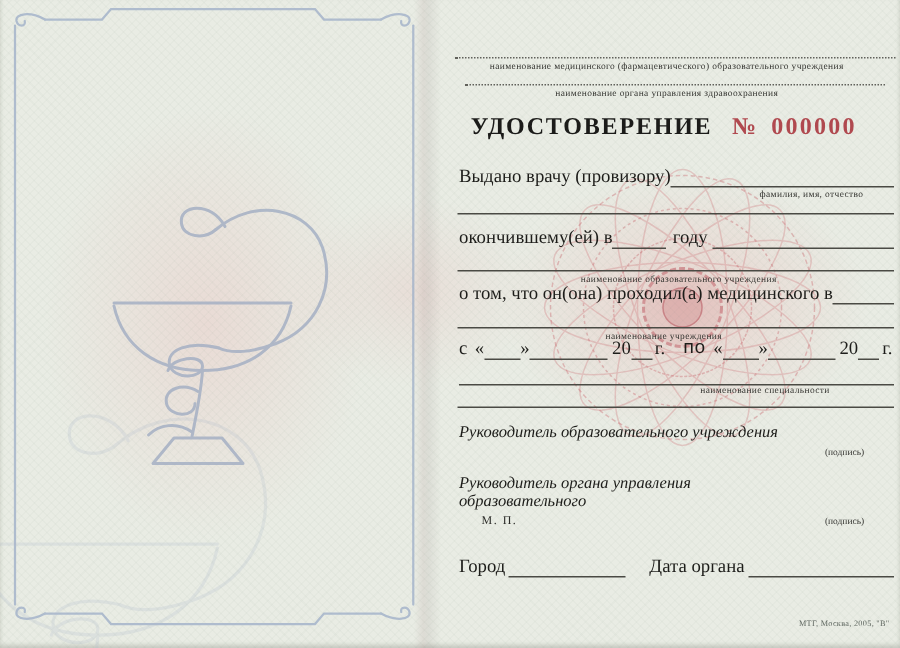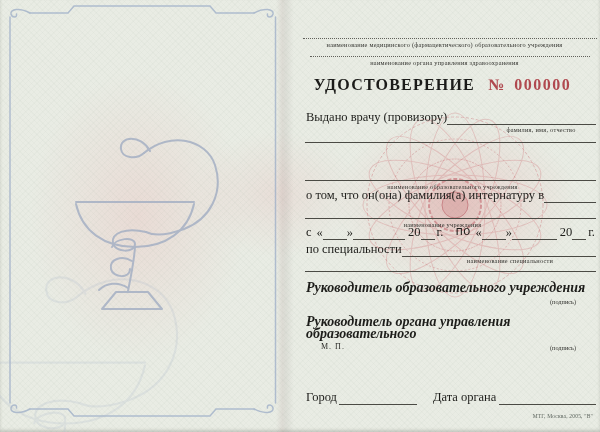--- a/index.html
+++ b/index.html
@@ -27,21 +27,21 @@
   .cap{position:absolute;font-size:6.3px;letter-spacing:.25px;color:#33332f;text-align:center;white-space:nowrap;}
   .dotline{position:absolute;height:0;border-bottom:1px dotted #61615b;}
   .hr{position:absolute;height:0;border-bottom:1px solid #4a4a44;}
   .row{position:absolute;display:flex;font-size:12.5px;line-height:14px;color:#1d1d1a;}
   .row .lbl{white-space:nowrap;}
   .fl{border-bottom:1px solid #4a4a44;height:14px;}
   .title-row{position:absolute;top:76px;left:0;right:0;text-align:center;font-size:16px;font-weight:bold;letter-spacing:1.2px;color:#1b1b19;}
   .title-row .red{color:#b0494f;}
   .title-row .numsign{margin-left:13px;}
   .title-row .serial{margin-left:9px;letter-spacing:1.5px;font-weight:bold;}
-  .sig{position:absolute;left:21px;font-size:14px;line-height:12px;font-weight:bold;font-style:italic;color:#1d1d1a;white-space:nowrap;}
+  .sig{position:absolute;left:21px;font-size:11px;line-height:12px;font-weight:normal;font-style:italic;color:#1d1d1a;white-space:nowrap;}
   .mp{position:absolute;left:36px;top:342px;font-size:8px;letter-spacing:1px;color:#2a2a27;}
   .podpis{position:absolute;width:60px;text-align:center;font-size:6.3px;color:#33332f;}
   .imprint{position:absolute;top:413px;right:7px;font-size:5.5px;letter-spacing:.2px;color:#5d655e;}
 </style>
 </head>
 <body>
 
 <div class="spread">
 
   <div class="page-left">
@@ -109,25 +109,31 @@
       <span>УДОСТОВЕРЕНИЕ</span><span class="red numsign">№</span><span class="red serial">000000</span>
     </div>
 
     <div class="row" style="top:110px;left:21px;right:4px;">
       <span class="lbl">Выдано врачу (провизору)</span>
       <span class="fl" style="flex:1;"></span>
     </div>
     <div class="cap" style="top:126px;left:210px;width:92px;">фамилия, имя, отчество</div>
     <div class="hr" style="top:142px;left:20px;right:4px;"></div>
 
+    <div class="row" style="top:151px;left:21px;right:4px;">
+      <span class="lbl">окончившему(ей) в</span>
+      <span class="fl" style="width:36px;"></span>
+      <span class="lbl" style="margin-left:4px;">году</span>
+      <span class="fl" style="flex:1;margin-left:3px;"></span>
+    </div>
     <div class="hr" style="top:180px;left:20px;right:4px;"></div>
     <div class="cap" style="top:183px;left:40px;right:20px;">наименование образовательного учреждения</div>
 
     <div class="row" style="top:188px;left:21px;right:4px;">
-      <span class="lbl">о том, что он(она) фамилия(а) интернатуру в</span>
+      <span class="lbl">о том, что он(она) проходил(а) медицинского в</span>
       <span class="fl" style="flex:1;"></span>
     </div>
     <div class="hr" style="top:218px;left:20px;right:4px;"></div>
     <div class="cap" style="top:221px;left:60px;right:60px;">наименование учреждения</div>
 
     <div class="row" style="top:225px;left:21px;right:5px;">
       <span class="lbl">с</span>
       <span class="lbl" style="margin-left:5px;">«</span>
       <span class="fl" style="width:24px;"></span>
       <span class="lbl">»</span>
@@ -139,35 +145,34 @@
       <span class="lbl" style="margin-left:5px;">«</span>
       <span class="fl" style="width:24px;"></span>
       <span class="lbl">»</span>
       <span class="fl" style="flex:1;"></span>
       <span class="lbl" style="margin-left:3px;">20</span>
       <span class="fl" style="width:14px;"></span>
       <span class="lbl" style="margin-left:2px;">г.</span>
     </div>
 
     <div class="row" style="top:242px;left:21px;right:4px;">
-      <span class="lbl">по специальности</span>
       <span class="fl" style="flex:1;"></span>
     </div>
     <div class="cap" style="top:257px;left:150px;right:15px;">наименование специальности</div>
     <div class="hr" style="top:271px;left:20px;right:4px;"></div>
 
     <div class="sig" style="top:282px;">Руководитель образовательного учреждения</div>
     <div class="podpis" style="top:298px;left:248px;">(подпись)</div>
 
     <div class="sig" style="top:316px;text-align:right;">Руководитель органа  управления</div>
     <div class="sig" style="top:328px;">образовательного</div>
     <div class="mp">М. П.</div>
     <div class="podpis" style="top:344px;left:248px;">(подпись)</div>
 
-    <div class="row" style="top:390px;left:21px;right:4px;">
+    <div class="row" style="top:370px;left:21px;right:4px;">
       <span class="lbl">Город</span>
       <span class="fl" style="width:78px;margin-left:2px;"></span>
       <span style="width:16px;"></span>
       <span class="lbl">Дата органа</span>
       <span class="fl" style="flex:1;margin-left:3px;"></span>
     </div>
     <div class="imprint">МТГ, Москва, 2005, "В"</div>
 
   </div>
 </div>

